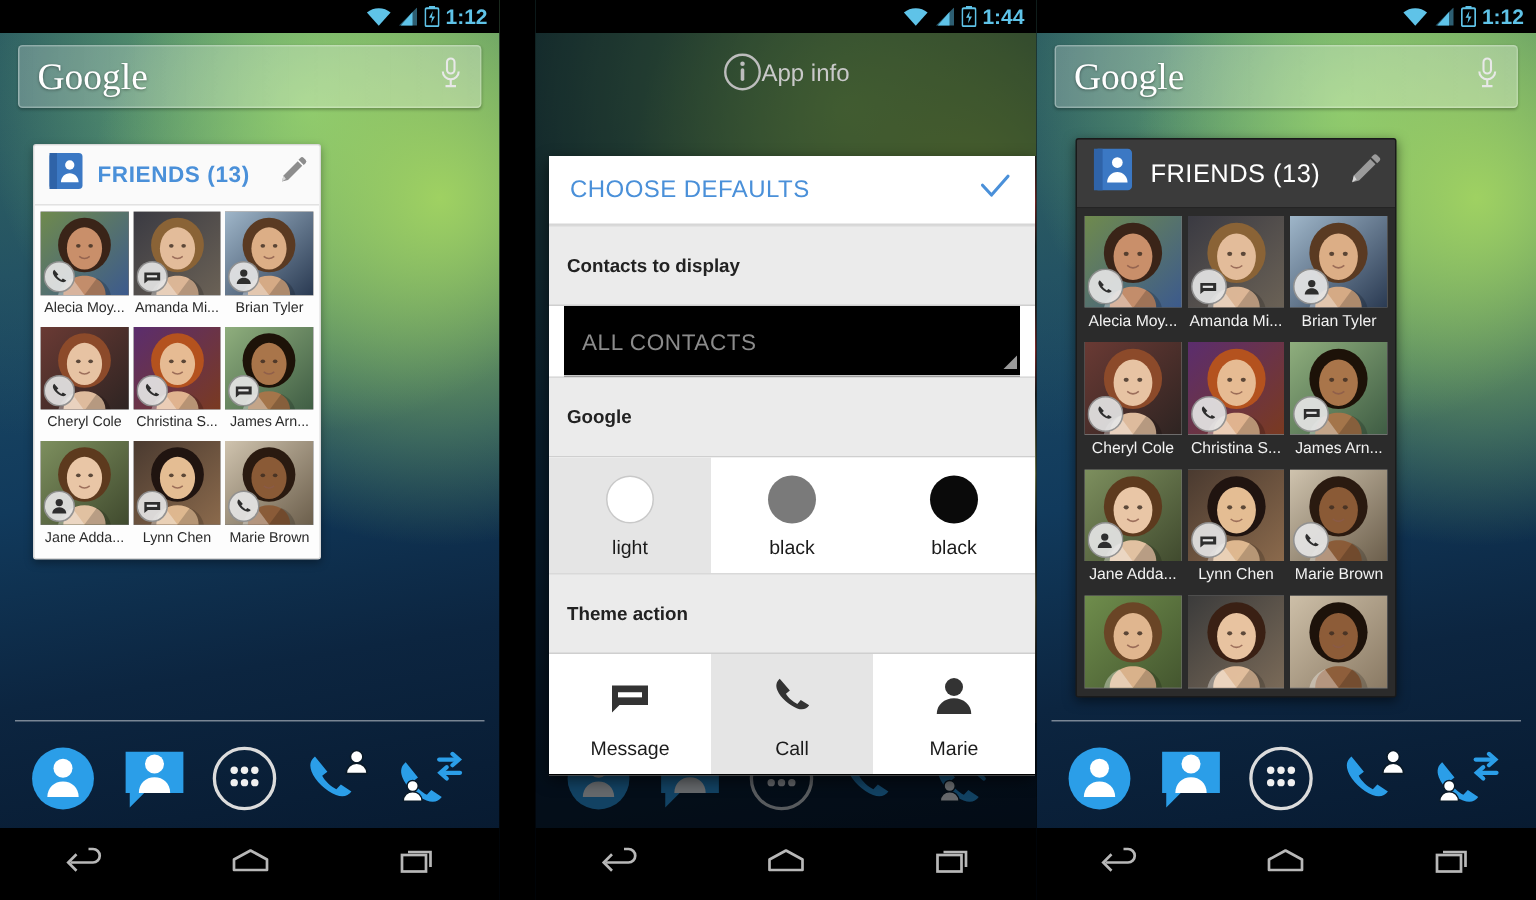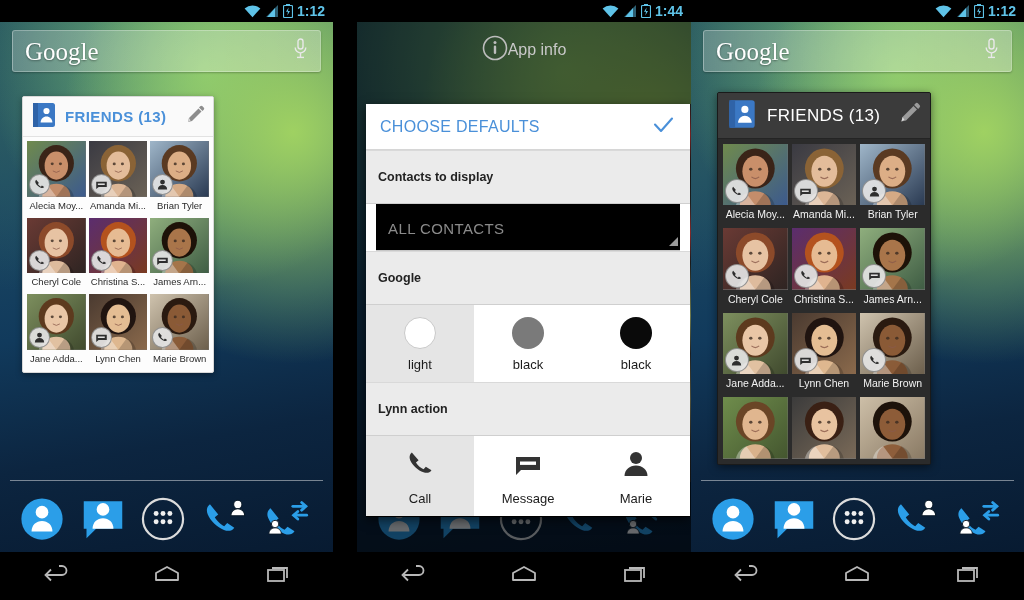--- a/index.html
+++ b/index.html
@@ -584,38 +584,38 @@
         <div class="opt">
           <span class="swatch" style="background:#7a7a7a;"></span>
           <span>black</span>
         </div>
         <div class="opt">
           <span class="swatch" style="background:#0a0a0a;"></span>
           <span>black</span>
         </div>
       </div>
 
-      <div class="sec-head">Lynn action</div>
+      <div class="sec-head">Theme action</div>
       <div class="opt-row">
-        <div class="opt sel">
-          <span>
-            <svg width="32" height="32" viewBox="0 0 32 32">
-                <path d="M9.5 3.5c-2.6 1.6-3.5 4.2-2.6 7.6 1.3 5 6.4 11 11.4 13.6 3.4 1.7 6.2 1.3 8.2-1l-5.1-4.2-2.6 2.2c-2.7-1.6-5.5-4.9-6.6-7.7l2.9-1.8z" fill="#333" transform="rotate(-8 16 16)"></path>
-              </svg>
-          </span>
-          <span>Call</span>
-        </div>
         <div class="opt">
           <span>
             <svg width="32" height="32" viewBox="0 0 32 32">
                 <path d="M4 9h24v13H9l-5 5z" fill="#333"></path>
                 <rect x="8" y="13.5" width="16" height="3.4" fill="#fff"></rect>
               </svg>
           </span>
           <span>Message</span>
+        </div>
+        <div class="opt sel">
+          <span>
+            <svg width="32" height="32" viewBox="0 0 32 32">
+                <path d="M9.5 3.5c-2.6 1.6-3.5 4.2-2.6 7.6 1.3 5 6.4 11 11.4 13.6 3.4 1.7 6.2 1.3 8.2-1l-5.1-4.2-2.6 2.2c-2.7-1.6-5.5-4.9-6.6-7.7l2.9-1.8z" fill="#333" transform="rotate(-8 16 16)"></path>
+              </svg>
+          </span>
+          <span>Call</span>
         </div>
         <div class="opt">
           <span>
             <svg width="32" height="32" viewBox="0 0 32 32">
                 <circle cx="16" cy="10" r="6" fill="#333"></circle>
                 <path d="M4.5 28c0-6.2 5.1-10.5 11.5-10.5S27.5 21.8 27.5 28z" fill="#333"></path>
               </svg>
           </span>
           <span>Marie</span>
         </div>

